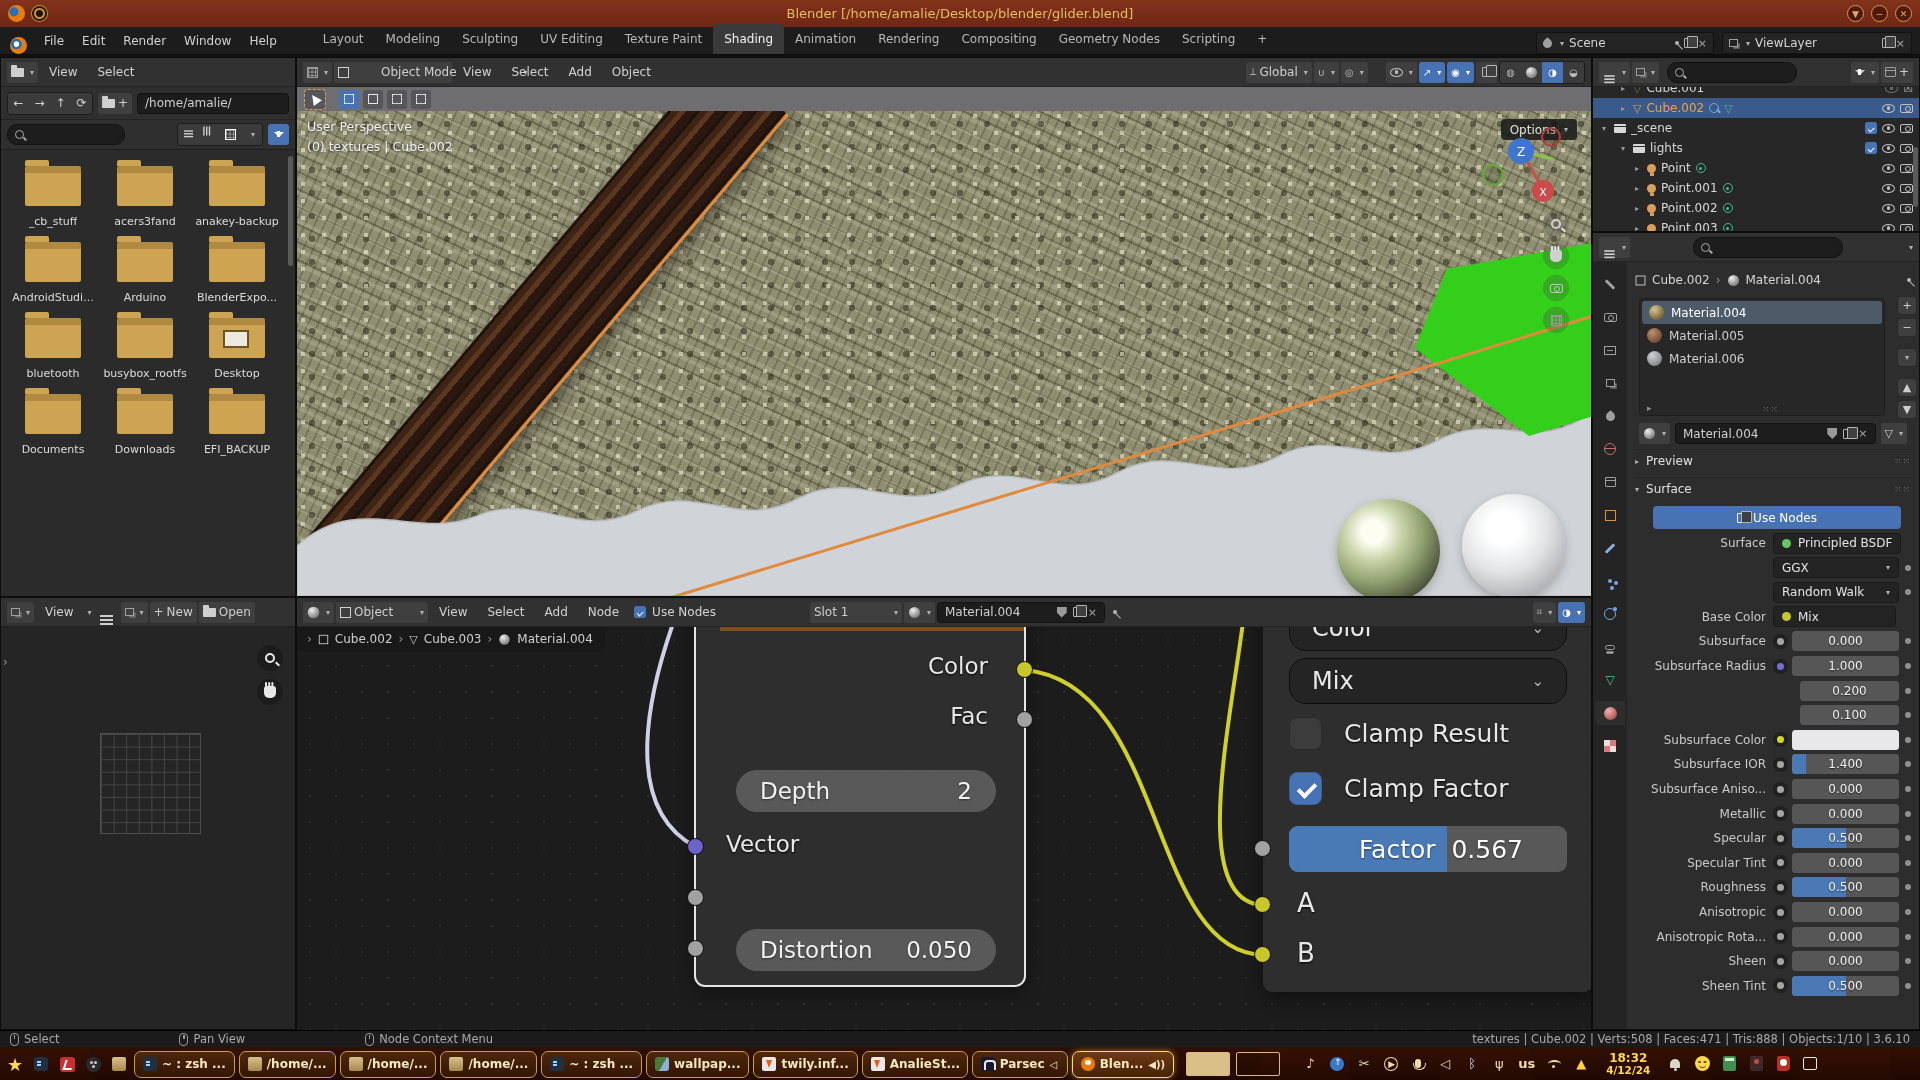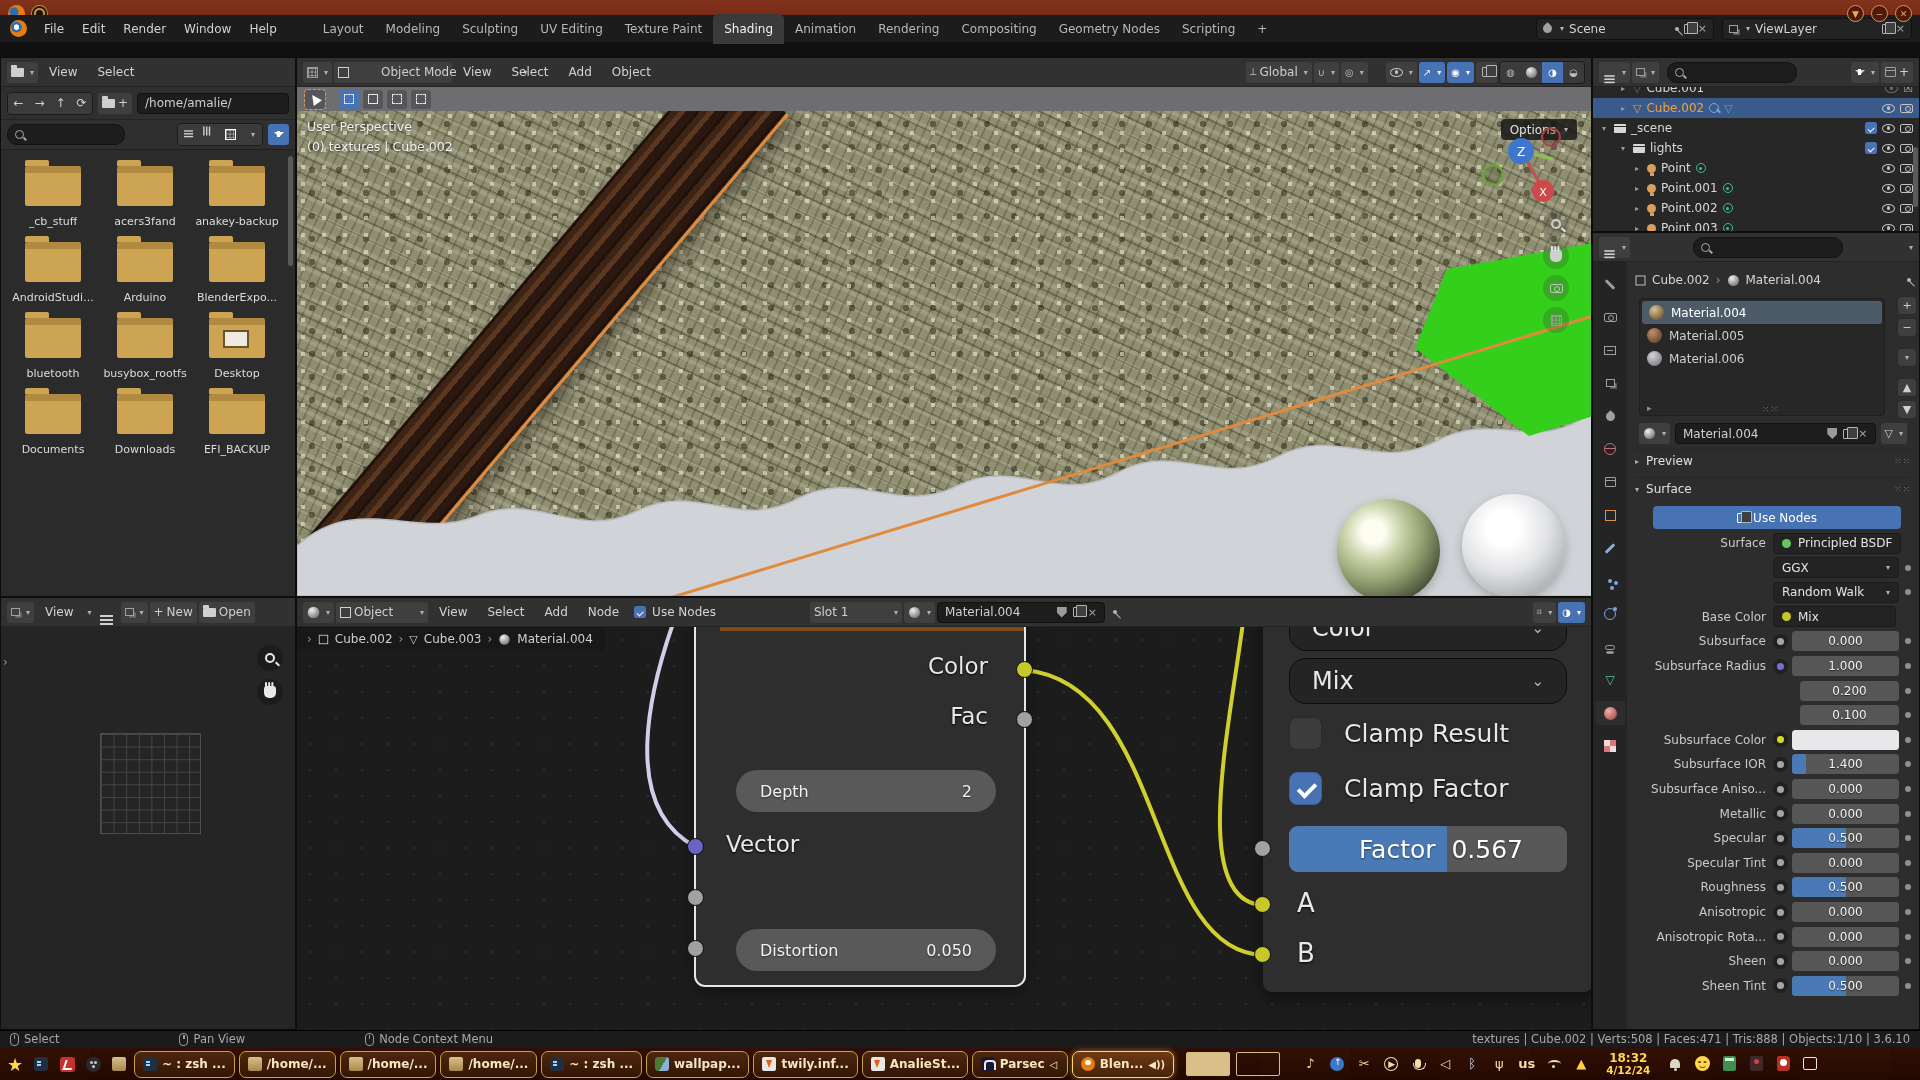--- a/index.html
+++ b/index.html
@@ -15,21 +15,21 @@
 .titlebar{position:absolute;left:0;top:0;width:1920px;height:27px;background:linear-gradient(#83321b,#6f2715);
   display:flex;align-items:center;padding:0 8px;}
 .titlebar .title{position:absolute;left:0;right:0;text-align:center;color:#e7bc63;font-size:13px;}
 .tb-ico{width:17px;height:17px;border-radius:50%;margin-right:6px;}
 .tb-blender{background:radial-gradient(circle at 35% 40%,#2a6fb3 0 4px,#e87d0d 5px);}
 .tb-app{background:radial-gradient(circle,#1d1208 0 3px,#c89040 4px 5px,#2a1a08 6px 7px,#c89040 8px);}
 .winbtn{width:17px;height:17px;border-radius:50%;background:#53180c;border:1px solid #caa24e;
   color:#e0b056;font-size:9px;display:flex;align-items:center;justify-content:center;margin-left:7px;z-index:5;}
 
 
-.menubar{position:absolute;left:0;top:15px;width:1920px;height:28px;background:#1c1c1c;display:flex;align-items:center;border-bottom:1px solid #0e0e0e;}
+.menubar{position:absolute;left:0;top:27px;width:1920px;height:28px;background:#1c1c1c;display:flex;align-items:flex-end;border-bottom:1px solid #0e0e0e;}
 .menu{padding:0 9px;height:100%;display:flex;align-items:center;color:#d2d2d2;}
 .blogo{width:17px;height:17px;border-radius:50%;background:radial-gradient(circle at 38% 42%,#fff 0 2.5px,#2a6fb3 3px 5px,#e87d0d 5.5px);margin:0 8px 0 10px;}
 .tab{padding:0 11px;height:30px;display:flex;align-items:center;color:#b8b8b8;border-radius:5px 5px 0 0;}
 .tab.active{background:#3a3a3a;color:#f2f2f2;}
 .id-field{background:#232323;border:1px solid #111;border-radius:4px;height:22px;display:flex;align-items:center;padding:0 6px;gap:5px;}
 .mini{font-size:10px;color:#bdbdbd;}
 
 
 .editor{position:absolute;border:1px solid #0d0d0d;background:#2b2b2b;}
 .ehdr{height:29px;background:#313131;border-bottom:1px solid #232323;display:flex;align-items:center;padding:0 6px;gap:2px;}
@@ -114,21 +114,21 @@
 
 
 .ncanvas{position:relative;height:403px;background:#1c1c1c;overflow:hidden;
   background-image:radial-gradient(circle,#2e2e2e 1.2px,transparent 1.4px);background-size:26px 26px;}
 .ncrumb{position:absolute;left:0;top:0;height:24px;background:rgba(24,24,24,.85);display:flex;align-items:center;gap:6px;padding:0 12px 0 10px;border-radius:0 0 6px 0;color:#cfcfcf;}
 .node{position:absolute;background:rgba(47,47,47,.97);border-radius:9px;box-shadow:0 6px 18px rgba(0,0,0,.45);padding-left:24px;}
 .node.selected{outline:2px solid #e6e6e6;}
 .nhdr{height:36px;border-radius:8px 8px 0 0;display:flex;align-items:center;gap:10px;padding:0 14px;color:#f2e9dc;font-size:24px;}
 .nhdr.magic{background:#7c4c1c;}
 .nlabel{font-size:23px;color:#e8e8e8;text-shadow:0 1px 2px #000;}
-.nfield{position:absolute;left:40px;right:28px;height:42px;border-radius:21px;background:#595959;display:flex;align-items:center;justify-content:space-between;padding:0 24px;color:#f2f2f2;font-size:16px;text-shadow:0 1px 2px rgba(0,0,0,.5);}
+.nfield{position:absolute;left:40px;right:28px;height:42px;border-radius:21px;background:#595959;display:flex;align-items:center;justify-content:space-between;padding:0 24px;color:#f2f2f2;font-size:23px;text-shadow:0 1px 2px rgba(0,0,0,.5);}
 .socket{position:absolute;width:17px;height:17px;border-radius:50%;border:1.5px solid #0c0c0c;}
 .sk-y{background:#c7c729;}
 .sk-g{background:#a1a1a1;}
 .sk-v{background:#6b63c7;}
 .ndrop{position:absolute;left:26px;right:26px;height:46px;border-radius:17px;background:#242424;border:1px solid #0d0d0d;display:flex;align-items:center;justify-content:space-between;padding:0 22px;color:#e8e8e8;font-size:24px;}
 .ncheck{position:absolute;left:26px;display:flex;align-items:center;gap:22px;}
 .ncheck .box{width:33px;height:33px;border-radius:8px;background:#3c3c3c;border:1px solid #2a2a2a;position:relative;}
 .ncheck .box.on{background:#4772b3;border-color:#3a5f99;}
 .ncheck .box.on::after{content:"";position:absolute;left:8px;top:10px;width:14px;height:7px;border-left:4px solid #fff;border-bottom:4px solid #fff;transform:rotate(-45deg);}
 .nfactor{position:absolute;left:26px;right:26px;height:46px;border-radius:9px;background:#585858;overflow:hidden;display:flex;}
@@ -257,20 +257,21 @@
 .k-v2{width:15px;height:15px;border-radius:3px;background:#c83030;position:relative;} .k-v2::after{content:"";position:absolute;left:4px;top:3px;width:7px;height:8px;border-left:2.2px solid #fff;border-bottom:2.2px solid #fff;transform:skewX(-18deg);}
 </style>
 </head>
 <body>
 
 <div class="screen">
 
   <div class="titlebar">
     <span class="tb-ico tb-blender"></span>
     <span class="tb-ico tb-app"></span>
+    <div class="title">Blender [/home/amalie/Desktop/blender/glider.blend]</div>
     <div class="grow"></div>
     <span class="winbtn">▼</span>
     <span class="winbtn">−</span>
     <span class="winbtn">✕</span>
   </div>
 
   <div class="menubar">
     <span class="blogo"></span>
     <span class="menu">File</span>
     <span class="menu">Edit</span>

